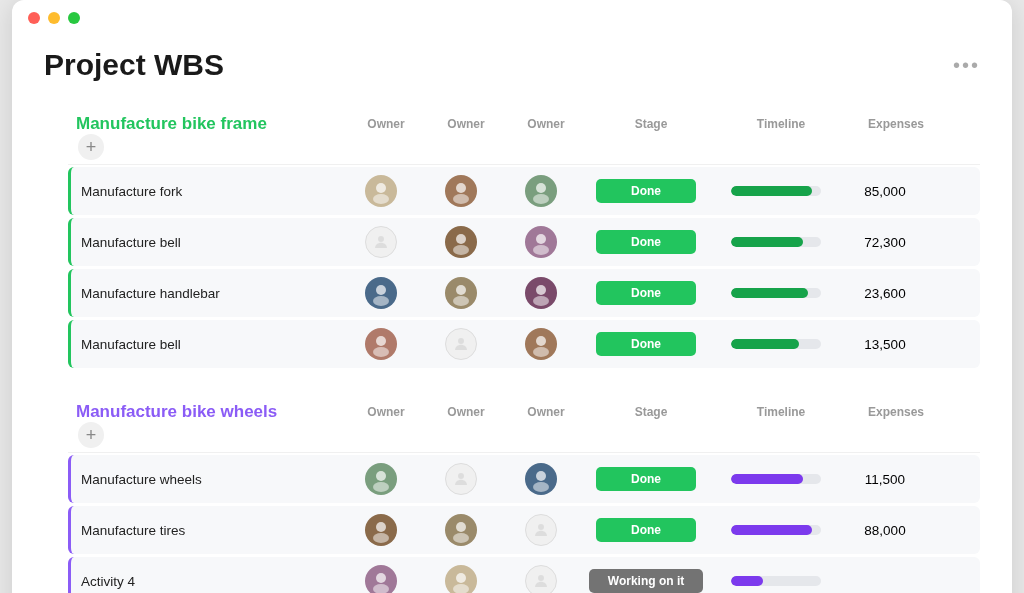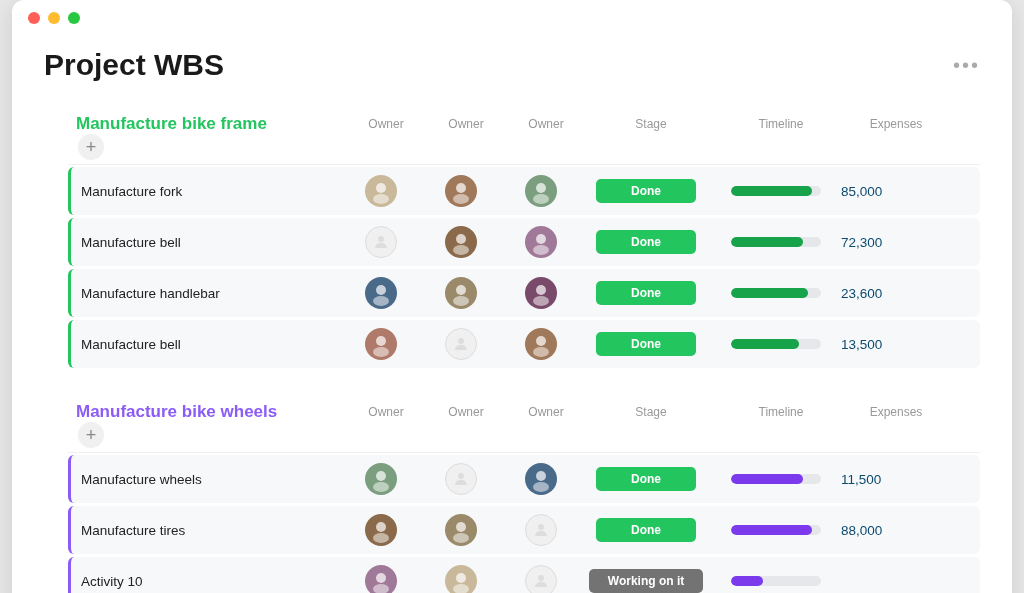--- a/index.html
+++ b/index.html
@@ -65,21 +65,21 @@
       grid-template-columns: 270px 80px 80px 80px 130px 130px 100px 32px;
       align-items: center;
       padding: 4px 0 4px 8px;
       border-bottom: 1px solid #f0f0f0;
       margin-bottom: 2px;
     }
     .table-header-cell {
       font-size: 12px;
       color: #999;
       text-align: center;
-      font-weight: 400;
+      font-weight: 700;
     }
     .table-header-cell:first-child { text-align: left; }
 
     .table-row {
       display: grid;
       grid-template-columns: 270px 80px 80px 80px 130px 130px 100px 32px;
       align-items: center;
       background: #f7f8fa;
       border-radius: 6px;
       margin-bottom: 3px;
@@ -135,23 +135,23 @@
       position: relative;
     }
     .timeline-bar-fill {
       height: 100%;
       border-radius: 5px;
     }
     .bar-green { background: #16a34a; }
     .bar-purple { background: #7c3aed; }
 
     .expenses-cell {
-      text-align: left;
+      text-align: center;
       font-size: 13.5px;
-      color: #0c4a6e;
+      color: #000000;
       padding-right: 12px;
     }
 
     .add-btn {
       width: 26px;
       height: 26px;
       border-radius: 50%;
       background: #f0f0f0;
       border: none;
       cursor: pointer;
@@ -432,21 +432,21 @@
     </div>
             <div class="timeline-cell">
       <div class="timeline-bar-bg">
         <div class="timeline-bar-fill bar-purple" style="width:90%"></div>
       </div>
     </div>
             <div class="expenses-cell">88,000</div>
             <div></div>
           </div>
           <div class="table-row row-purple">
-            <div class="row-name">Activity 10</div>
+            <div class="row-name">Activity 4</div>
             <div class="avatar-cell">
               <div class="avatar-img" style="background:#a07898;">
     <svg width="32" height="32" viewBox="0 0 32 32">
       <circle cx="16" cy="13" r="5" fill="rgba(255,255,255,0.7)"></circle>
       <ellipse cx="16" cy="24" rx="8" ry="5" fill="rgba(255,255,255,0.5)"></ellipse>
     </svg>
   </div>
             </div>
             <div class="avatar-cell">
               <div class="avatar-img" style="background:#c9b99a;">

